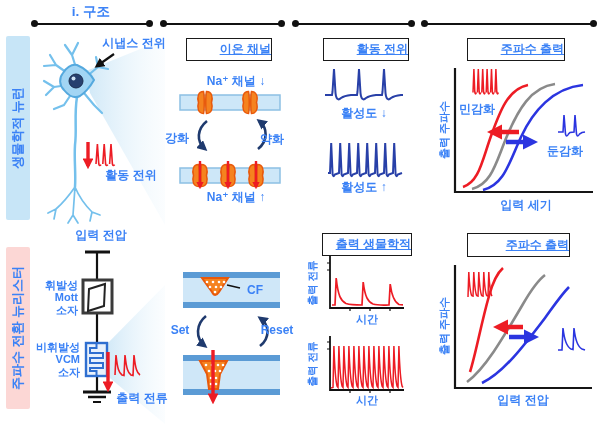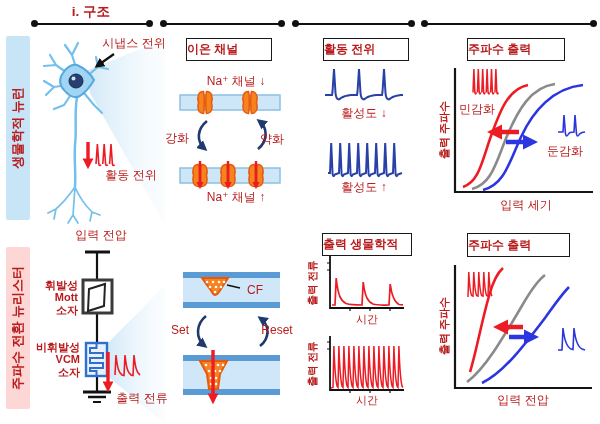--- a/index.html
+++ b/index.html
@@ -1,33 +1,33 @@
 <!DOCTYPE html>
 <html><head>
 <meta charset="utf-8">
 <style>
   html,body{margin:0;padding:0;background:#fff;}
   .canvas{position:relative;width:600px;height:424px;background:#fff;overflow:hidden;
-          font-family:"Liberation Sans","DejaVu Sans",sans-serif;color:#b91c1c;}
-  .lbl{position:absolute;font-weight:400;font-size:12px;line-height:1.1;white-space:nowrap;
+          font-family:"Liberation Sans","DejaVu Sans",sans-serif;color:#3b82f6;}
+  .lbl{position:absolute;font-weight:700;font-size:12px;line-height:1.1;white-space:nowrap;
        transform:translate(-50%,-50%);}
   .lbl.small{font-size:11px;}
   .vlbl{position:absolute;font-weight:700;font-size:11px;white-space:nowrap;
         transform:translate(-50%,-50%) rotate(-90deg);}
   .hdr{position:absolute;font-weight:700;font-size:13.5px;white-space:nowrap;
        transform:translate(-50%,-50%);}
   .hline{position:absolute;height:2.2px;background:#111;}
   .hline::before,.hline::after{content:"";position:absolute;top:-2.6px;width:7px;height:7px;
        border-radius:50%;background:#111;}
   .hline::before{left:-3px;} .hline::after{right:-3px;}
   .strip{position:absolute;width:24px;border-radius:2px;}
   .vstrip-lbl{position:absolute;font-weight:700;font-size:13px;white-space:nowrap;
         transform:translate(-50%,-50%) rotate(-90deg);}
   .tbox{position:absolute;background:#fff;border:1.6px solid #1a1a1a;display:flex;
-        align-items:center;justify-content:flex-start;font-weight:700;font-size:12px;white-space:nowrap;}
+        align-items:center;justify-content:flex-end;font-weight:700;font-size:12px;white-space:nowrap;text-decoration:underline;}
   .mlt{position:absolute;font-weight:700;font-size:11px;line-height:1.12;text-align:right;}
   svg{position:absolute;overflow:visible;}
 </style>
 </head>
 <body>
 
 <div class="canvas">
 
   <div class="hdr" style="left:91px;top:12px">i. 구조</div>
   <div class="hline" style="left:34px;top:23px;width:116px"></div>

